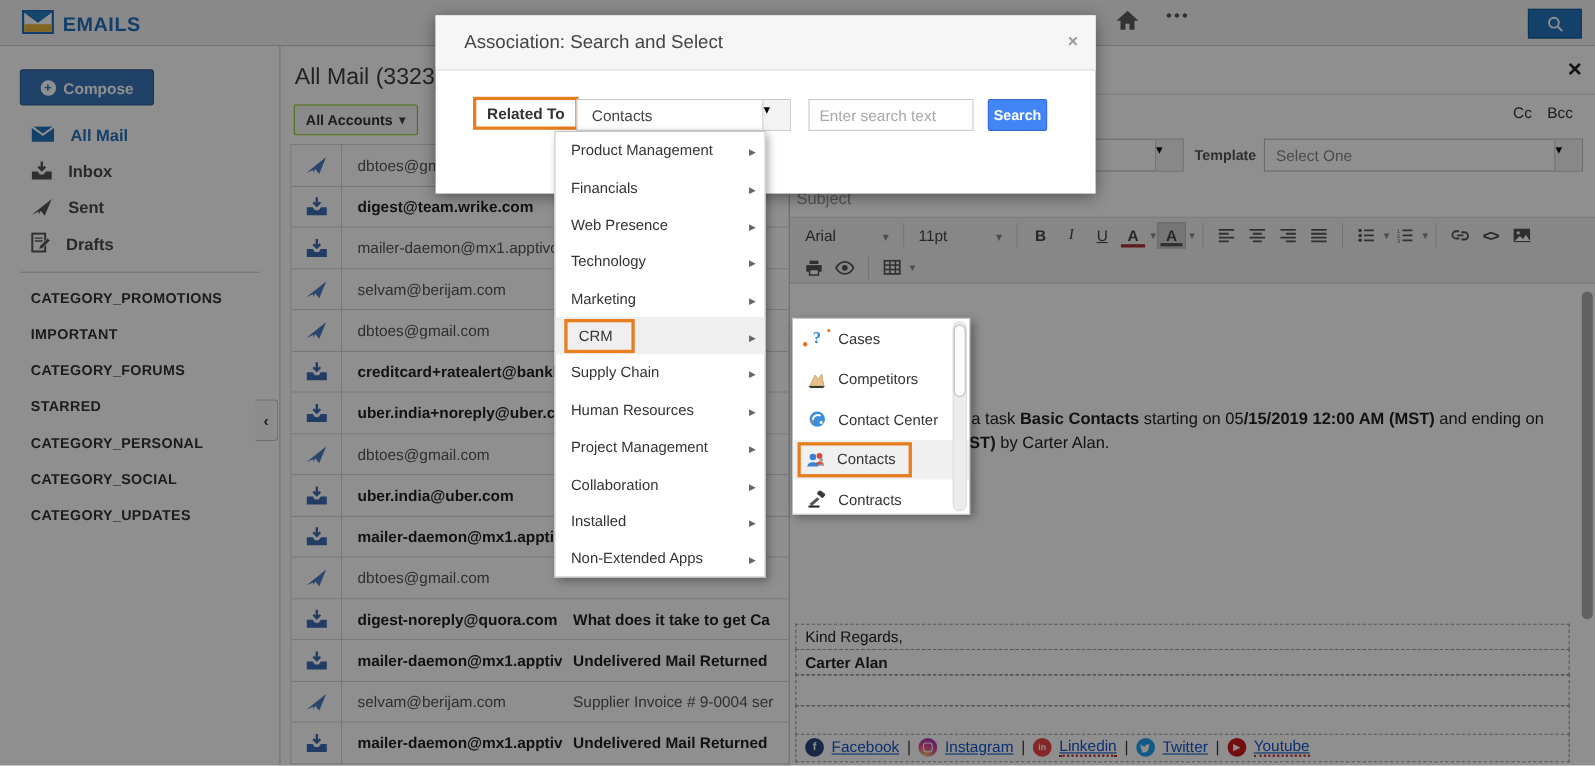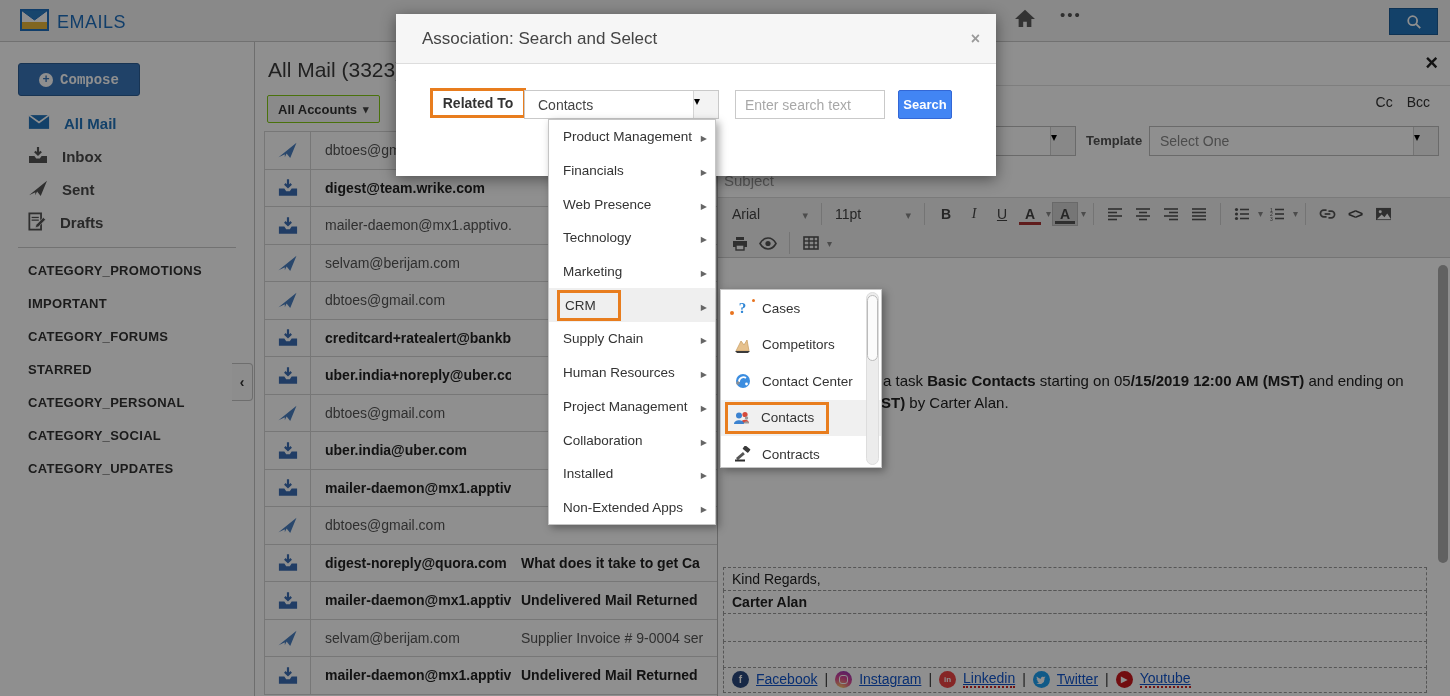--- a/index.html
+++ b/index.html
@@ -6,34 +6,34 @@
   html,body { width:1450px; height:696px; overflow:hidden; }
   body { font-family:"Liberation Sans", sans-serif; position:relative; background:#fff; }
 
   
   .dim-overlay { position:absolute; inset:0; background:rgba(0,0,0,0.44); z-index:50; pointer-events:none; }
   .modal, .dropdown-menu, .submenu { z-index:100; }
 
   
   .top-header { position:absolute; left:0; top:0; width:1450px; height:42px; background:#f4f4f4; border-bottom:1px solid #c9c9c9; }
   .brand { position:absolute; left:20px; top:9px; display:flex; align-items:center; gap:8px; }
-  .brand-title { color:#1f6fbe; font-size:18px; font-weight:normal; letter-spacing:.5px; }
+  .brand-title { color:#1f6fbe; font-size:18px; font-weight:bold; letter-spacing:.5px; }
   .hdr-home { position:absolute; left:1014px; top:8px; }
   .hdr-more { position:absolute; left:1060px; top:6px; color:#555; font-size:15px; letter-spacing:2px; }
   .hdr-more::after { content:"•••"; }
   .hdr-search { position:absolute; left:1103px; top:8px; display:flex; }
   .hdr-search input { width:254px; height:27px; border:1px solid #b9b9b9; background:#fdfdfd; padding:0 8px; font-size:13px; color:#333; outline:none; }
   .hdr-search input::placeholder { color:#8d8d8d; }
   .hdr-search .sel-caret { width:27px; height:27px; border:1px solid #b9b9b9; border-left:none; background:#f2f2f2; display:flex; align-items:center; justify-content:center; color:#444; }
   .sel-caret::after { content:"▾"; font-size:12px; }
   .hdr-search-btn { position:absolute; left:1389px; top:8px; width:49px; height:27px; background:#2374bb; border:1px solid #1b5c96; display:flex; align-items:center; justify-content:center; cursor:pointer; }
 
   
   .sidebar { position:absolute; left:0; top:42px; width:255px; height:654px; background:#fff; border-right:1px solid #c5c5c5; }
-  .compose-btn { position:absolute; left:18px; top:21px; width:122px; height:33px; background:#3a76b9; border:1px solid #2c5d94; border-radius:3px; color:#fff; font-size:14px; font-weight:bold; display:flex; align-items:center; justify-content:center; gap:7px; cursor:pointer;font-family:Liberation Mono, monospace; }
+  .compose-btn { position:absolute; left:18px; top:21px; width:122px; height:33px; background:#3a76b9; border:1px solid #2c5d94; border-radius:3px; color:#fff; font-size:14px; font-weight:bold; display:flex; align-items:center; justify-content:center; gap:7px; cursor:pointer; }
   .compose-plus { width:14px; height:14px; border-radius:50%; background:#fff; color:#3a76b9; font-size:12px; line-height:14px; text-align:center; font-weight:bold; }
   .compose-plus::after { content:"+"; }
   .side-nav { position:absolute; left:0; top:65px; width:100%; }
   .nav-item { height:33px; display:flex; align-items:center; gap:14px; padding-left:28px; font-size:15px; font-weight:bold; color:#4a4a4a; cursor:pointer; }
   .nav-item.active { color:#2374bb; }
   .side-sep { margin:8px 18px 6px 18px; border-top:1px solid #ccc; }
   .cat-item { height:33px; display:flex; align-items:center; padding-left:28px; font-size:13px; font-weight:bold; color:#333; letter-spacing:.3px; cursor:pointer; }
   .collapse-tab { position:absolute; left:232px; top:321px; width:21px; height:38px; background:#fbfbfb; border:1px solid #c5c5c5; border-left:none; border-radius:0 4px 4px 0; display:flex; align-items:center; justify-content:center; font-size:14px; font-weight:bold; color:#333; cursor:pointer; }
   .collapse-tab::after { content:"‹"; }
 
@@ -112,21 +112,21 @@
   .modal-close::after { content:"×"; }
   .related-box { position:absolute; left:34px; top:74px; width:96px; height:30px; border:3px solid #e87d1e; background:#fff; display:flex; align-items:center; justify-content:center; font-size:14px; font-weight:bold; color:#333; }
   .assoc-select { position:absolute; left:128px; top:76px; width:195px; height:29px; border:1px solid #c9c9c9; background:#fff; display:flex; align-items:center; justify-content:space-between; cursor:pointer; }
   .assoc-select .val { padding-left:13px; font-size:14px; color:#444; }
   .assoc-select .sel-caret { width:25px; height:100%; border:none; border-left:1px solid #d5d5d5; background:#f3f3f3; }
   .assoc-input { position:absolute; left:339px; top:76px; width:150px; height:29px; border:1px solid #c9c9c9; padding:0 9px; font-size:14px; color:#333; outline:none; }
   .assoc-input::placeholder { color:#a8a8a8; }
   .assoc-search-btn { position:absolute; left:502px; top:76px; width:54px; height:29px; background:#4285f4; border:1px solid #3367d6; border-radius:2px; color:#fff; font-size:13px; font-weight:bold; cursor:pointer; }
 
   
-  .dropdown-menu { position:absolute; left:548px; top:119px; width:168px; background:#fff; border:1px solid #c5c5c5; box-shadow:3px 3px 8px rgba(0,0,0,.35); z-index:110; }
+  .dropdown-menu { position:absolute; left:504px; top:119px; width:192px; background:#fff; border:1px solid #c5c5c5; box-shadow:3px 3px 8px rgba(0,0,0,.35); z-index:110;text-align:center; }
   .ddi { height:33.7px; display:flex; align-items:center; justify-content:space-between; padding:0 8px 0 14px; font-size:13.5px; color:#333; cursor:pointer; }
   .ddi .arr::after { content:"▶"; font-size:8px; color:#666; }
   .ddi.hl { background:#efefef; }
   .hl-orange { border:3px solid #e87d1e; padding:5px 12px 5px 5px; margin-left:-6px; min-width:64px; }
 
   
   .submenu { position:absolute; left:720px; top:289px; width:162px; height:179px; background:#fff; border:1px solid #c5c5c5; box-shadow:3px 3px 8px rgba(0,0,0,.35); z-index:115; overflow:hidden; }
   .smi { height:36.5px; display:flex; align-items:center; gap:10px; padding-left:12px; font-size:13.5px; color:#333; cursor:pointer; }
   .smi .sm-ic { width:19px; height:18px; display:flex; align-items:center; justify-content:center; flex:none; }
   .smi.hl { background:#f0f0f0; }

